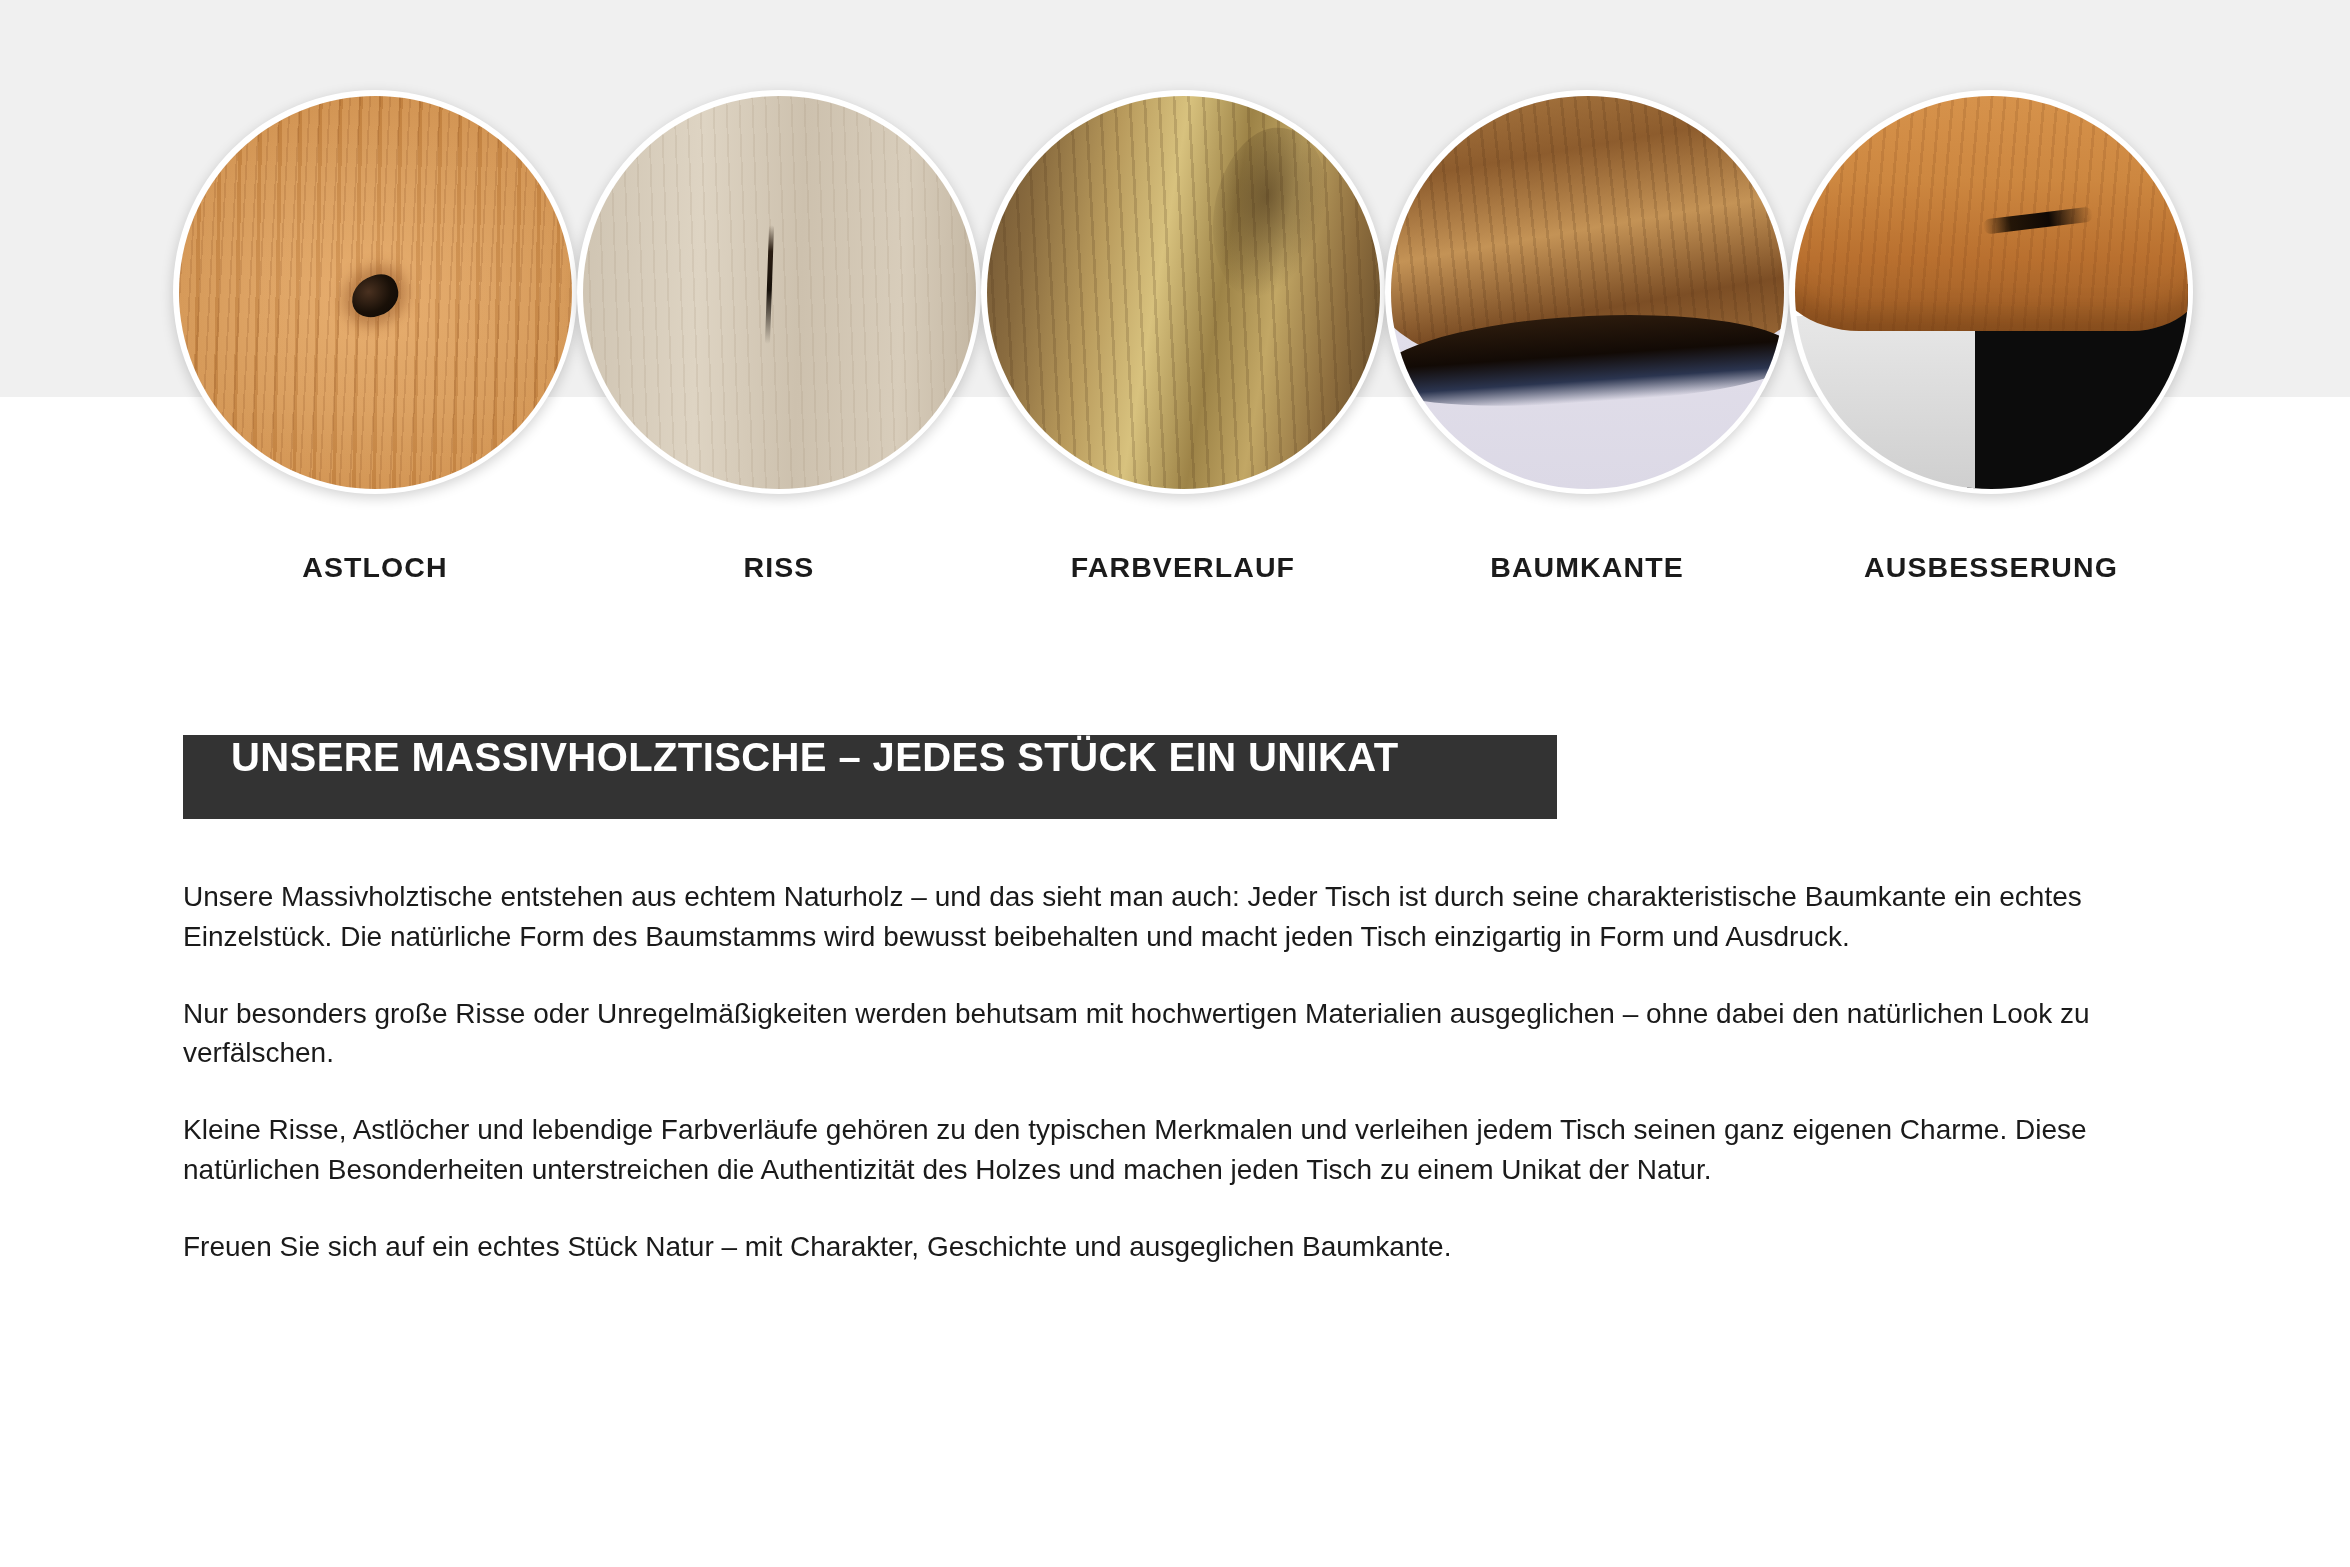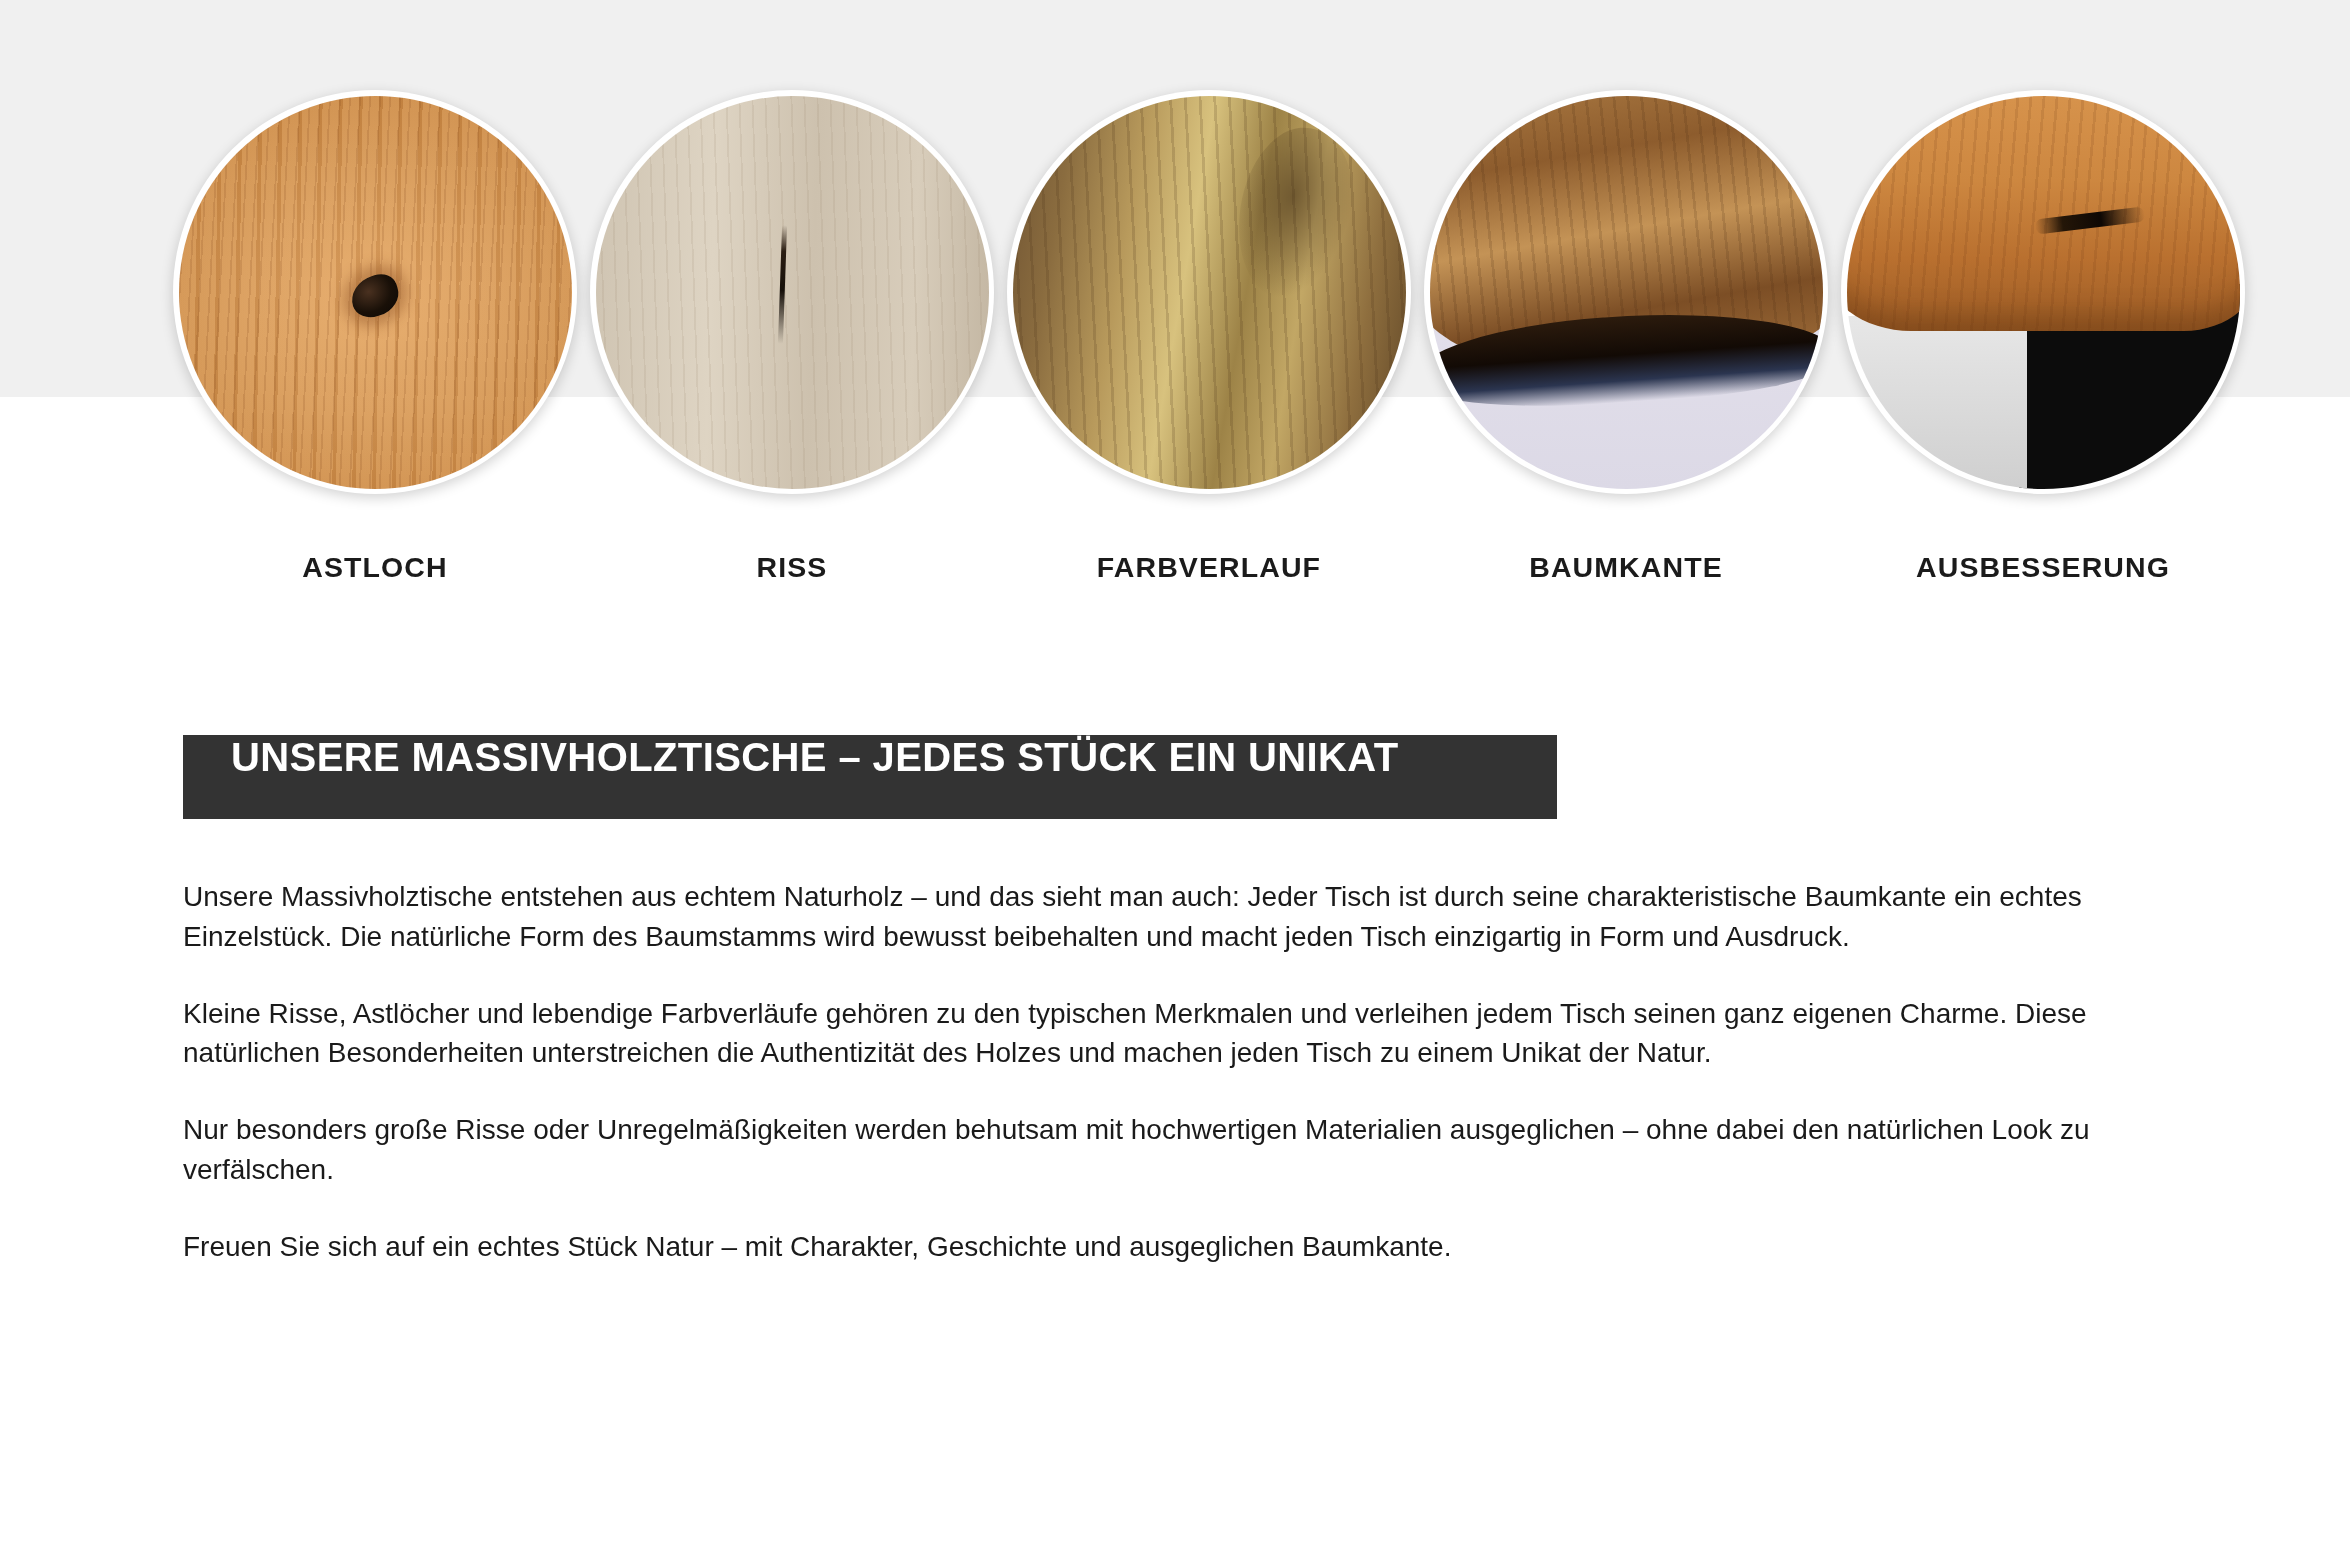--- a/index.html
+++ b/index.html
@@ -25,21 +25,21 @@
   }
 
   
   .features {
     position: absolute;
     left: 173px;
     top: 90px;
     width: 2020px;
     display: flex;
     flex-direction: row;
-    gap: 13px;
+    gap: 0px;
   }
   .feature {
     width: 404px;
     display: flex;
     flex-direction: column;
     align-items: center;
   }
   .circle-wrap {
     width: 404px;
     height: 459px;
@@ -280,17 +280,17 @@
   </div>
 
 </div>
 
 <div class="headline-bar">
   <div class="headline-text">UNSERE MASSIVHOLZTISCHE – JEDES STÜCK EIN UNIKAT</div>
 </div>
 
 <div class="body-copy">
   <p>Unsere Massivholztische entstehen aus echtem Naturholz – und das sieht man auch: Jeder Tisch ist durch seine charakteristische Baumkante ein echtes Einzelstück. Die natürliche Form des Baumstamms wird bewusst beibehalten und macht jeden Tisch einzigartig in Form und Ausdruck.</p>
+  <p>Nur besonders große Risse oder Unregelmäßigkeiten werden behutsam mit hochwertigen Materialien ausgeglichen – ohne dabei den natürlichen Look zu verfälschen.</p>
   <p>Kleine Risse, Astlöcher und lebendige Farbverläufe gehören zu den typischen Merkmalen und verleihen jedem Tisch seinen ganz eigenen Charme. Diese natürlichen Besonderheiten unterstreichen die Authentizität des Holzes und machen jeden Tisch zu einem Unikat der Natur.</p>
-  <p>Nur besonders große Risse oder Unregelmäßigkeiten werden behutsam mit hochwertigen Materialien ausgeglichen – ohne dabei den natürlichen Look zu verfälschen.</p>
   <p>Freuen Sie sich auf ein echtes Stück Natur – mit Charakter, Geschichte und ausgeglichen Baumkante.</p>
 </div>
 
 
 </body></html>

